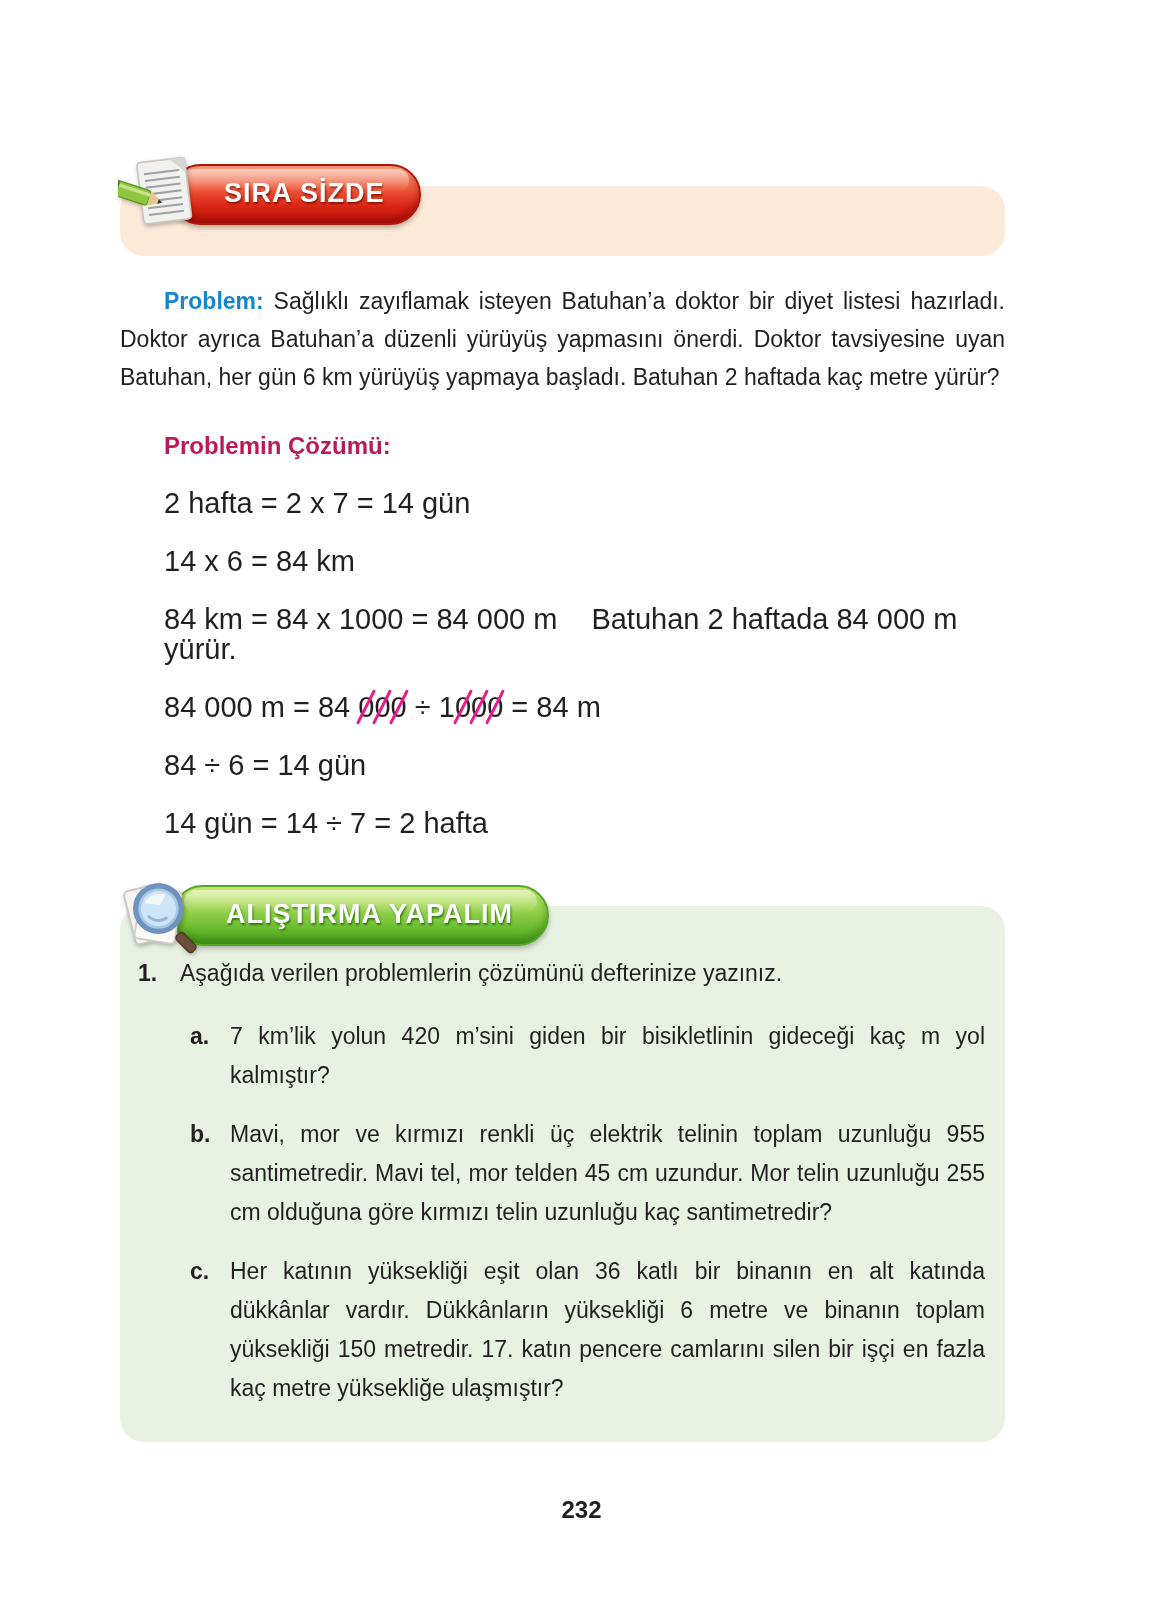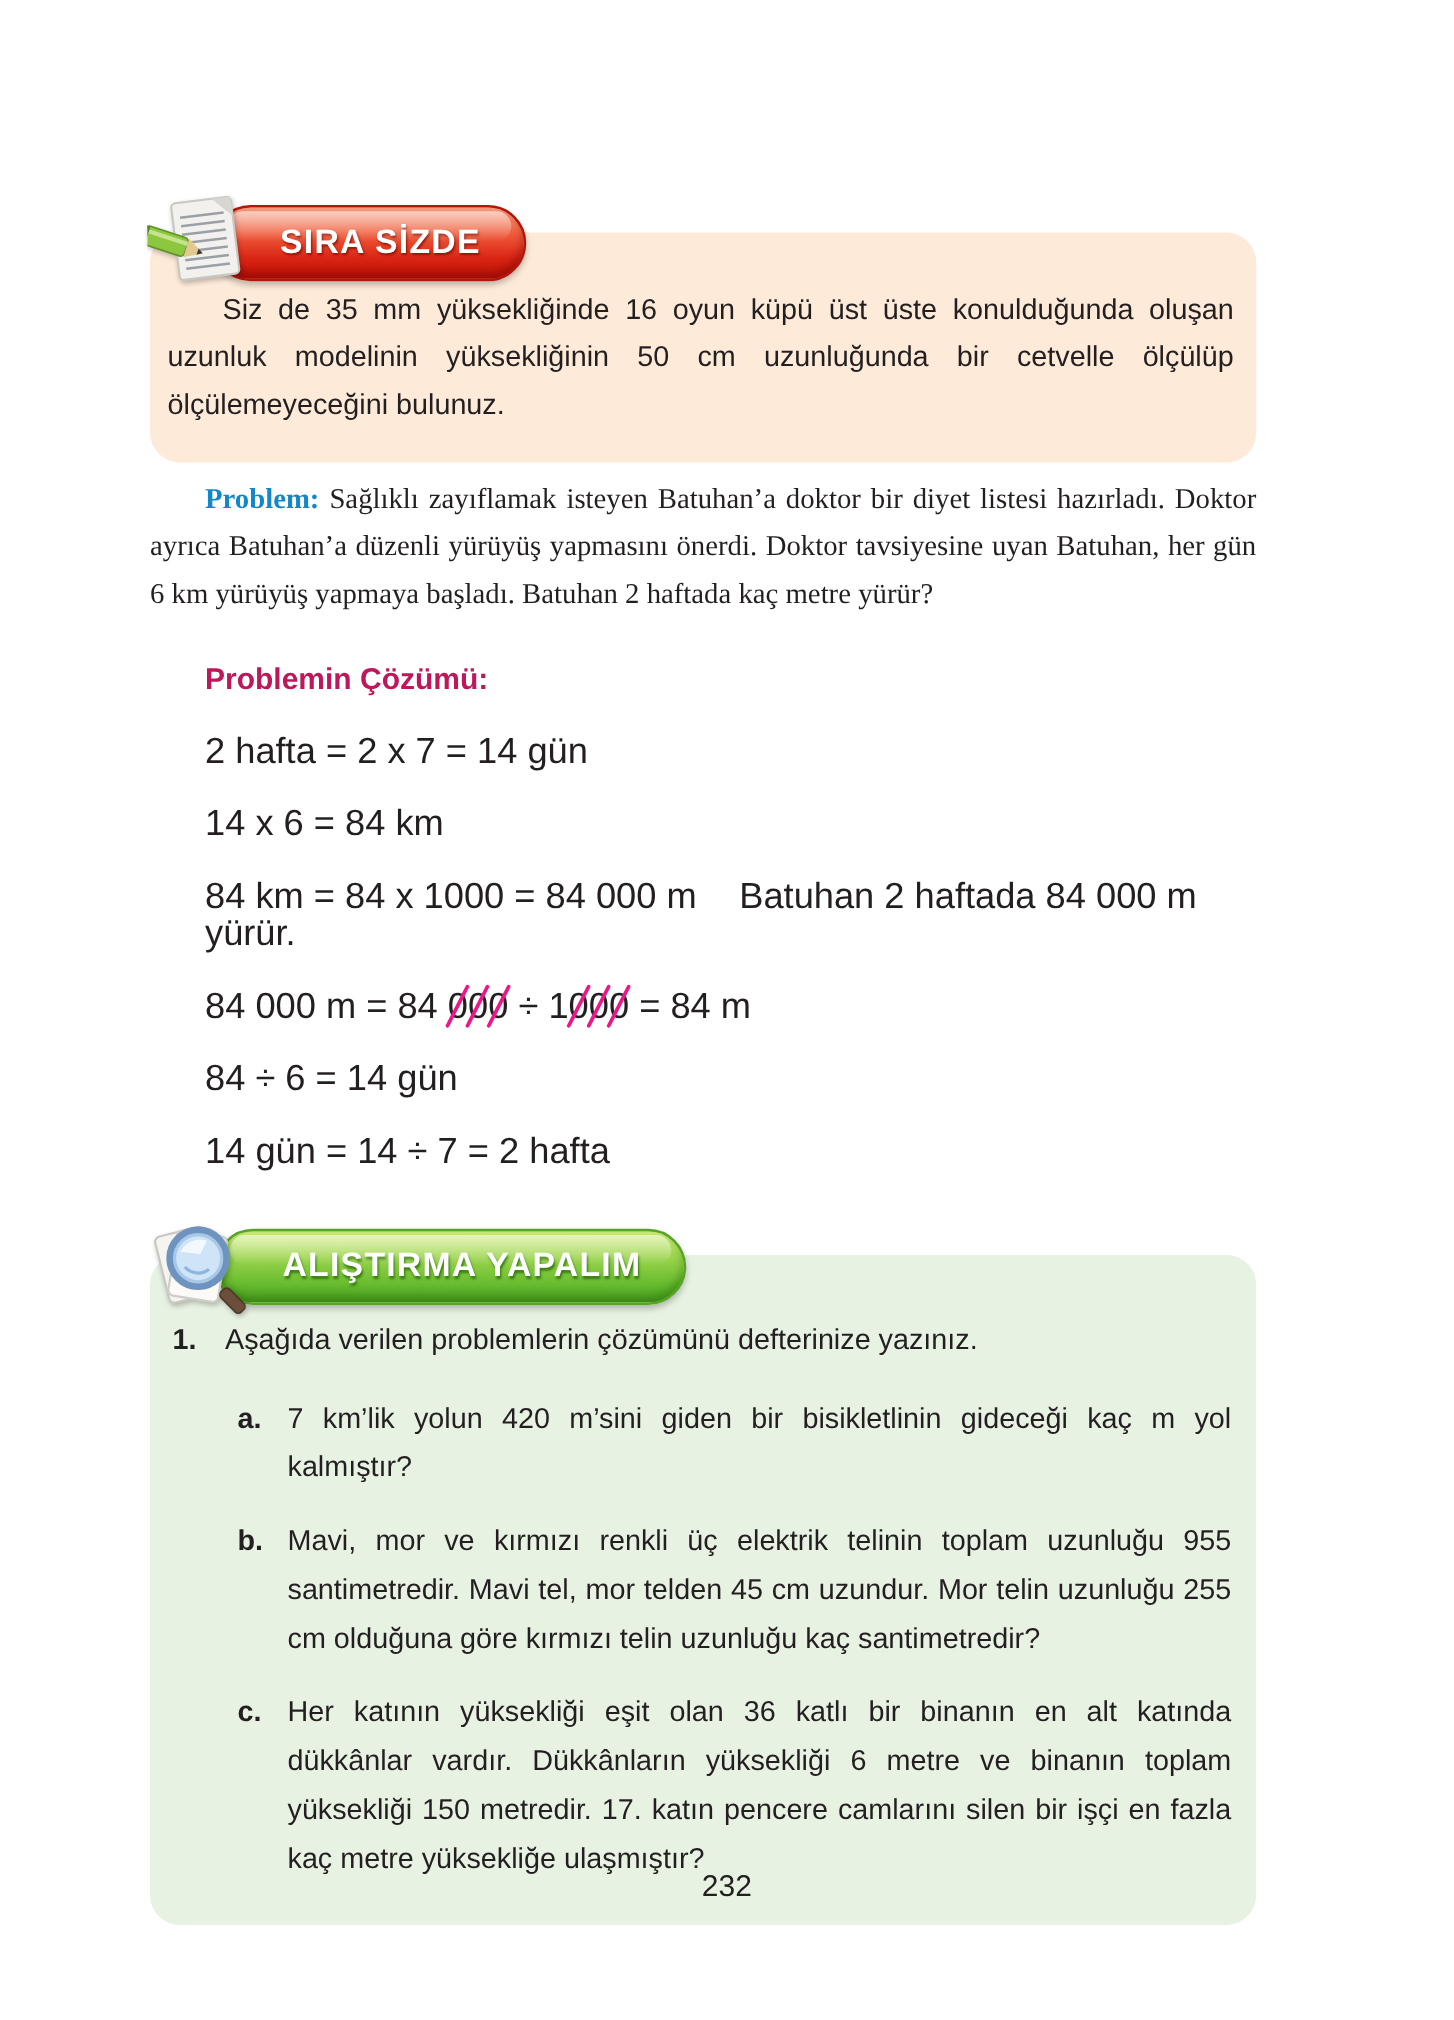--- a/index.html
+++ b/index.html
@@ -73,21 +73,21 @@
   }
 
   
   .para{
     font-size:23px;
     line-height:38px;
     text-align:justify;
     text-indent:44px;
     margin:0;
   }
-  .problem-para{margin-top:10px;font-family:Liberation Serif, serif;}
+  .problem-para{margin-top:26px;}
   .blue{color:#1487cb;font-weight:bold;}
   .subhead{
     color:#be185d;font-weight:bold;
     font-size:24px;
     margin:36px 0 0 44px;
   }
   .mline{
     font-size:29px;
     margin:28px 0 0 44px;
     line-height:30px;
@@ -112,21 +112,21 @@
   .ex-intro-text{flex:1;text-align:justify;}
   .ex-item{display:flex;font-size:23px;line-height:39px;margin:20px 0 0 56px;}
   .ex-label{flex:0 0 40px;font-weight:bold;}
   .ex-text{flex:1;text-align:justify;}
 
   .page-number{
     position:absolute;
     left:0;right:0;
     top:1496px;
     text-align:center;
-    font-weight:normal;
+    font-weight:bold;
     font-size:24px;
   }
 </style>
 </head>
 <body>
 
 <div class="page">
   <div class="content">
 
     <div class="sira-box">
@@ -150,21 +150,20 @@
               <rect x="-6" y="44" width="42" height="18" rx="4" fill="#8dc63f" stroke="#5f9427" stroke-width="1.5"></rect>
               <rect x="-6" y="47" width="42" height="4" fill="#c6e38b"></rect>
               <rect x="-10" y="44" width="8" height="18" rx="3" fill="#4f7c20"></rect>
               <path d="M36 44 L52 53 L36 62 Z" fill="#e3c98f"></path>
               <path d="M47 50 L52 53 L47 56 Z" fill="#3a3a35"></path>
             </g>
           </svg>
         </span>
         <span class="pill pill-red">SIRA SİZDE</span>
       </div>
-      <p class="para">Siz de 35 mm yüksekliğinde 16 oyun küpü üst üste konulduğunda oluşan uzunluk modelinin yüksekliğinin 50 cm uzunluğunda bir cetvelle ölçülüp ölçülemeyeceğini bulunuz.</p>
     </div>
 
     <p class="para problem-para"><span class="blue">Problem:</span><span> Sağlıklı zayıflamak isteyen Batuhan’a doktor bir diyet listesi hazırladı. Doktor ayrıca Batuhan’a düzenli yürüyüş yapmasını önerdi. Doktor tavsiyesine uyan Batuhan, her gün 6 km yürüyüş yapmaya başladı. Batuhan 2 haftada kaç metre yürür?</span></p>
 
     <div class="subhead">Problemin Çözümü:</div>
     <div class="mline">2 hafta = 2 x 7 = 14 gün</div>
     <div class="mline">14 x 6 = 84 km</div>
     <div class="mline"><span>84 km = 84 x 1000 = 84 000 m</span><span class="gap"></span><span>Batuhan 2 haftada 84 000 m yürür.</span></div>
 
     <div class="mline"><span>84 000 m = 84 </span><span><span class="sz">0</span><span class="sz">0</span><span class="sz">0</span></span><span> ÷ 1</span><span><span class="sz">0</span><span class="sz">0</span><span class="sz">0</span></span><span> = 84 m</span></div>

